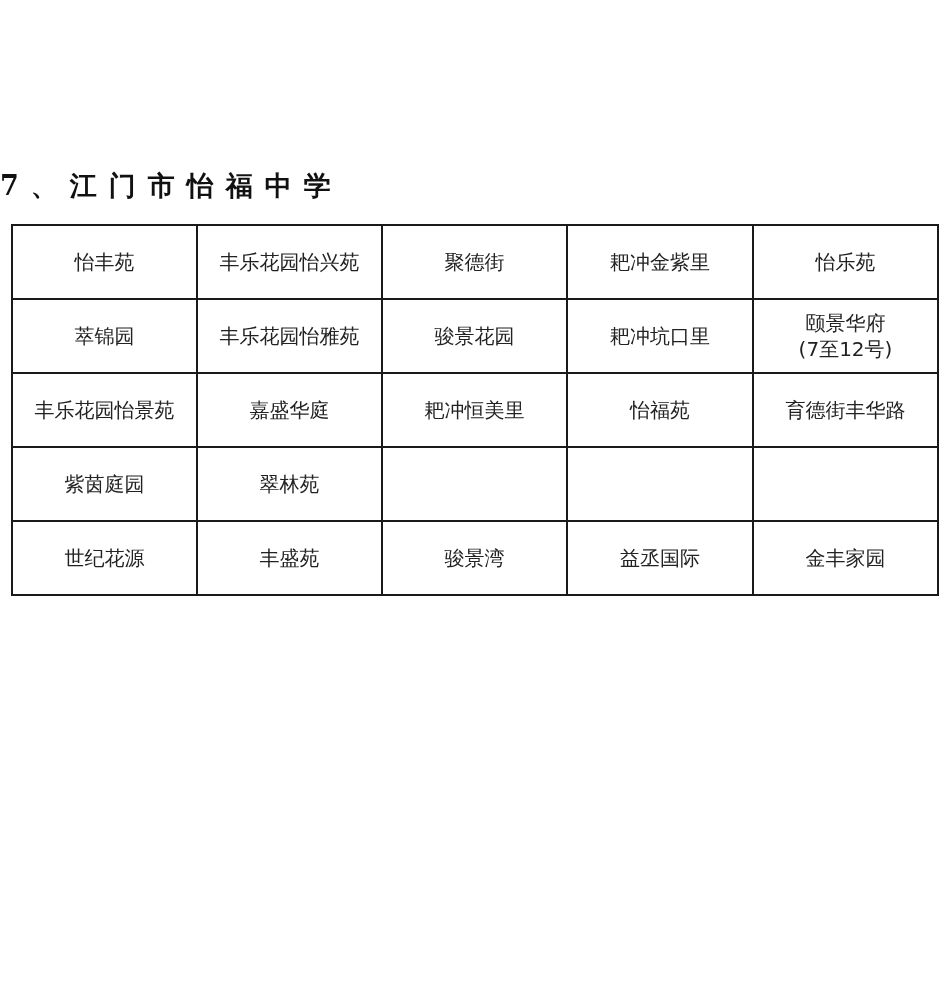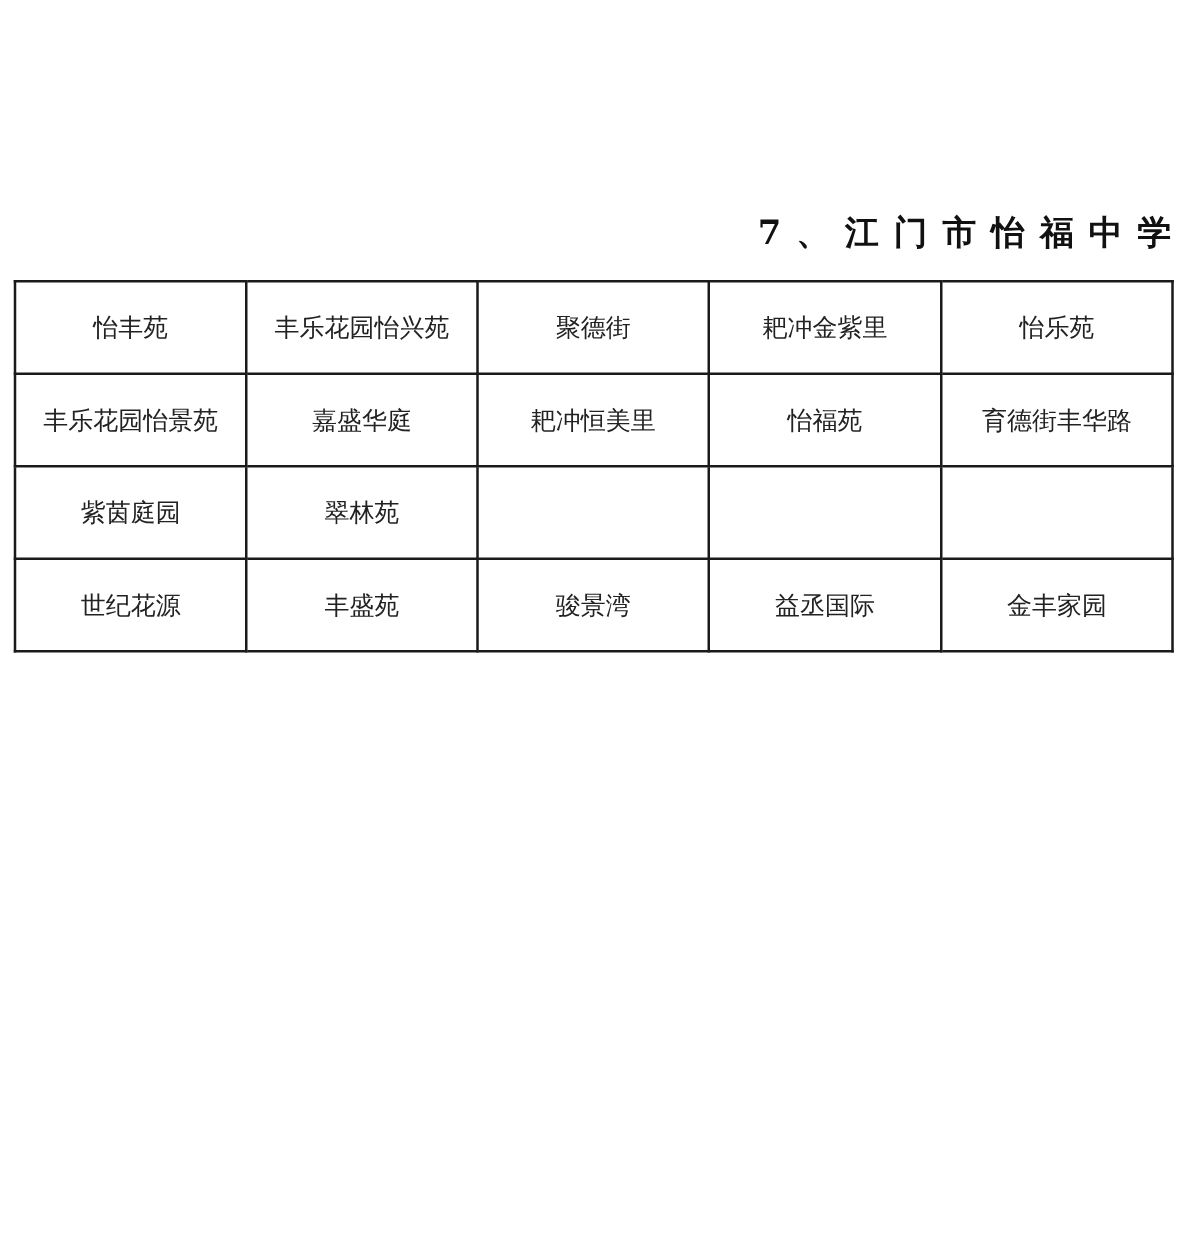--- a/index.html
+++ b/index.html
@@ -13,21 +13,21 @@
       position: relative;
       overflow: hidden;
       font-family: "DejaVu Sans", "Liberation Sans", sans-serif;
       color: #1a1a1a;
     }
     .title {
       position: absolute;
       left: 0;
       width: 949px;
       top: 168px;
-      text-align: right;
+      text-align: left;
       font-family: "DejaVu Serif", "Liberation Serif", serif;
       font-weight: bold;
       font-size: 27px;
       letter-spacing: 12px;
       color: #111;
     }
     .table {
       position: absolute;
       left: 11px;
       top: 224px;
@@ -62,20 +62,28 @@
   </colgroup>
   <tbody>
     <tr>
       <td>怡丰苑</td>
       <td>丰乐花园怡兴苑</td>
       <td>聚德街</td>
       <td>耙冲金紫里</td>
       <td>怡乐苑</td>
     </tr>
     <tr>
+      <td>萃锦园</td>
+      <td>丰乐花园怡雅苑</td>
+      <td>骏景花园</td>
+      <td>耙冲坑口里</td>
+      <td>颐景华府
+(7至12号)</td>
+    </tr>
+    <tr>
       <td>丰乐花园怡景苑</td>
       <td>嘉盛华庭</td>
       <td>耙冲恒美里</td>
       <td>怡福苑</td>
       <td>育德街丰华路</td>
     </tr>
     <tr>
       <td>紫茵庭园</td>
       <td>翠林苑</td>
       <td></td>

